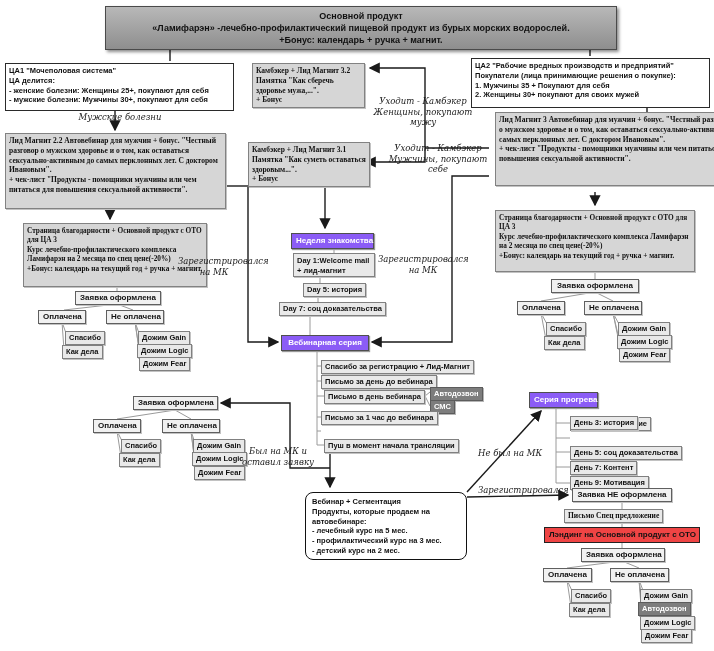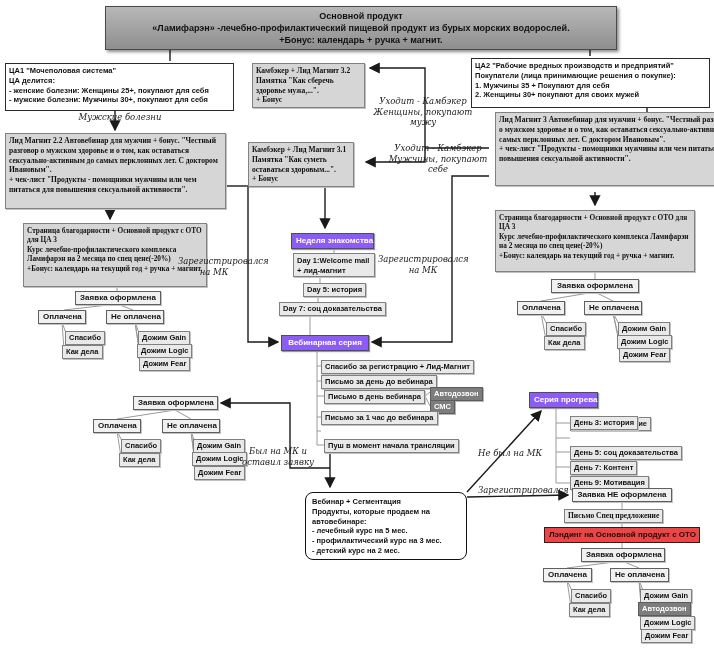--- a/index.html
+++ b/index.html
@@ -79,21 +79,21 @@
 - женские болезни: Женщины 25+, покупают для себя
 - мужские болезни: Мужчины 30+, покупают для себя</div>
   <div class="node white" style="left:471px;top:58px;width:239px;height:50px;">ЦА2 "Рабочие вредных производств и предприятий"
 Покупатели (лица принимающие решения о покупке):
 1. Мужчины 35 + Покупают для себя
 2. Женщины 30+ покупают для своих мужей</div>
 
   <div class="node gray2" style="left:252px;top:63px;width:113px;height:45px;">Камбэкер + Лид Магнит 3.2
 Памятка "Как сберечь здоровье мужа,...".
 + Бонус</div>
-  <div class="node gray2" style="left:248px;top:142px;width:106px;height:45px;">Камбэкер + Лид Магнит 3.1
+  <div class="node gray2" style="left:248px;top:142px;width:122px;height:45px;">Камбэкер + Лид Магнит 3.1
 Памятка "Как суметь оставаться здоровым...".
 + Бонус</div>
 
   <div class="node gray2" style="left:5px;top:133px;width:221px;height:76px;">Лид Магнит 2.2 Автовебинар для мужчин + бонус. "Честный разговор о мужском здоровье и о том, как оставаться сексуально-активным до самых перклонных лет. С доктором Ивановым".
 + чек-лист "Продукты - помощники мужчины или чем питаться для повышения сексуальной активности".</div>
   <div class="node gray2" style="left:489px;top:112px;width:244px;height:74px;margin-left:6px;">Лид Магнит 3 Автовебинар для мужчин + бонус. "Честный разговор о мужском здоровье и о том, как оставаться сексуально-активным до самых перклонных лет. С доктором Ивановым".
 + чек-лист "Продукты - помощники мужчины или чем питаться для повышения сексуальной активности".</div>
 
   <div class="node gray2 small73" style="left:23px;top:223px;width:184px;height:64px;">Страница благодарности + Основной продукт с ОТО для ЦА 3
 Курс лечебно-профилактического комплекса Ламифарэн на 2 месяца по спец цене(-20%)

